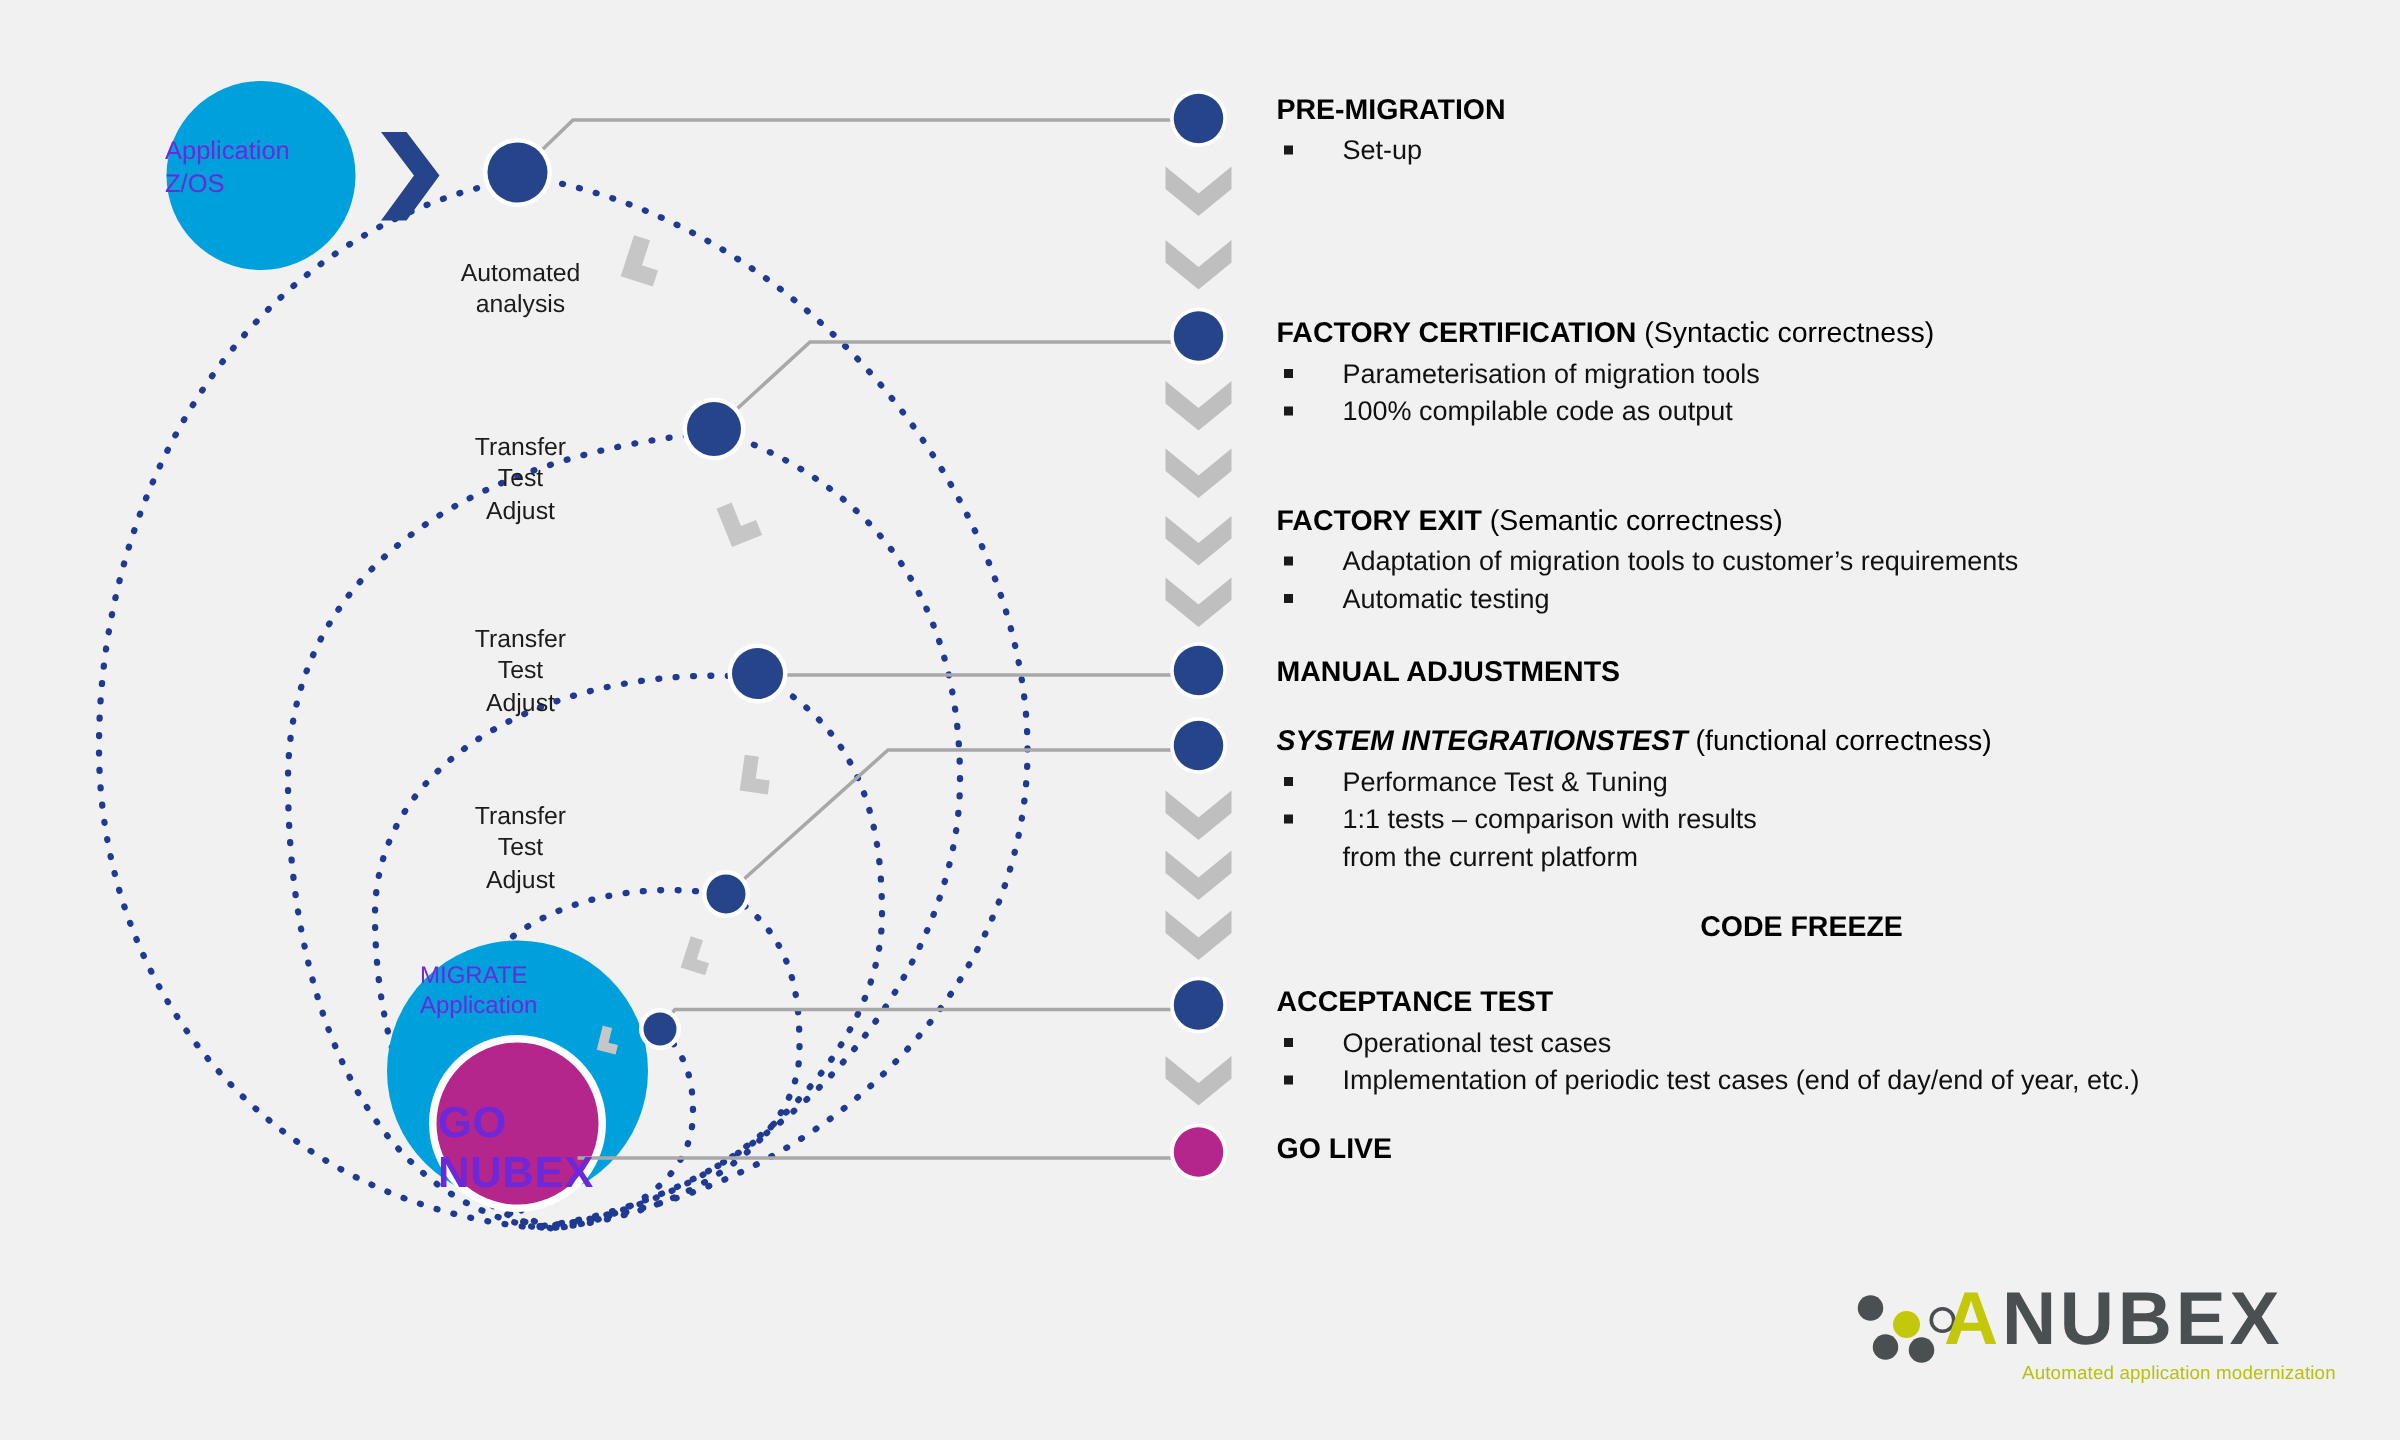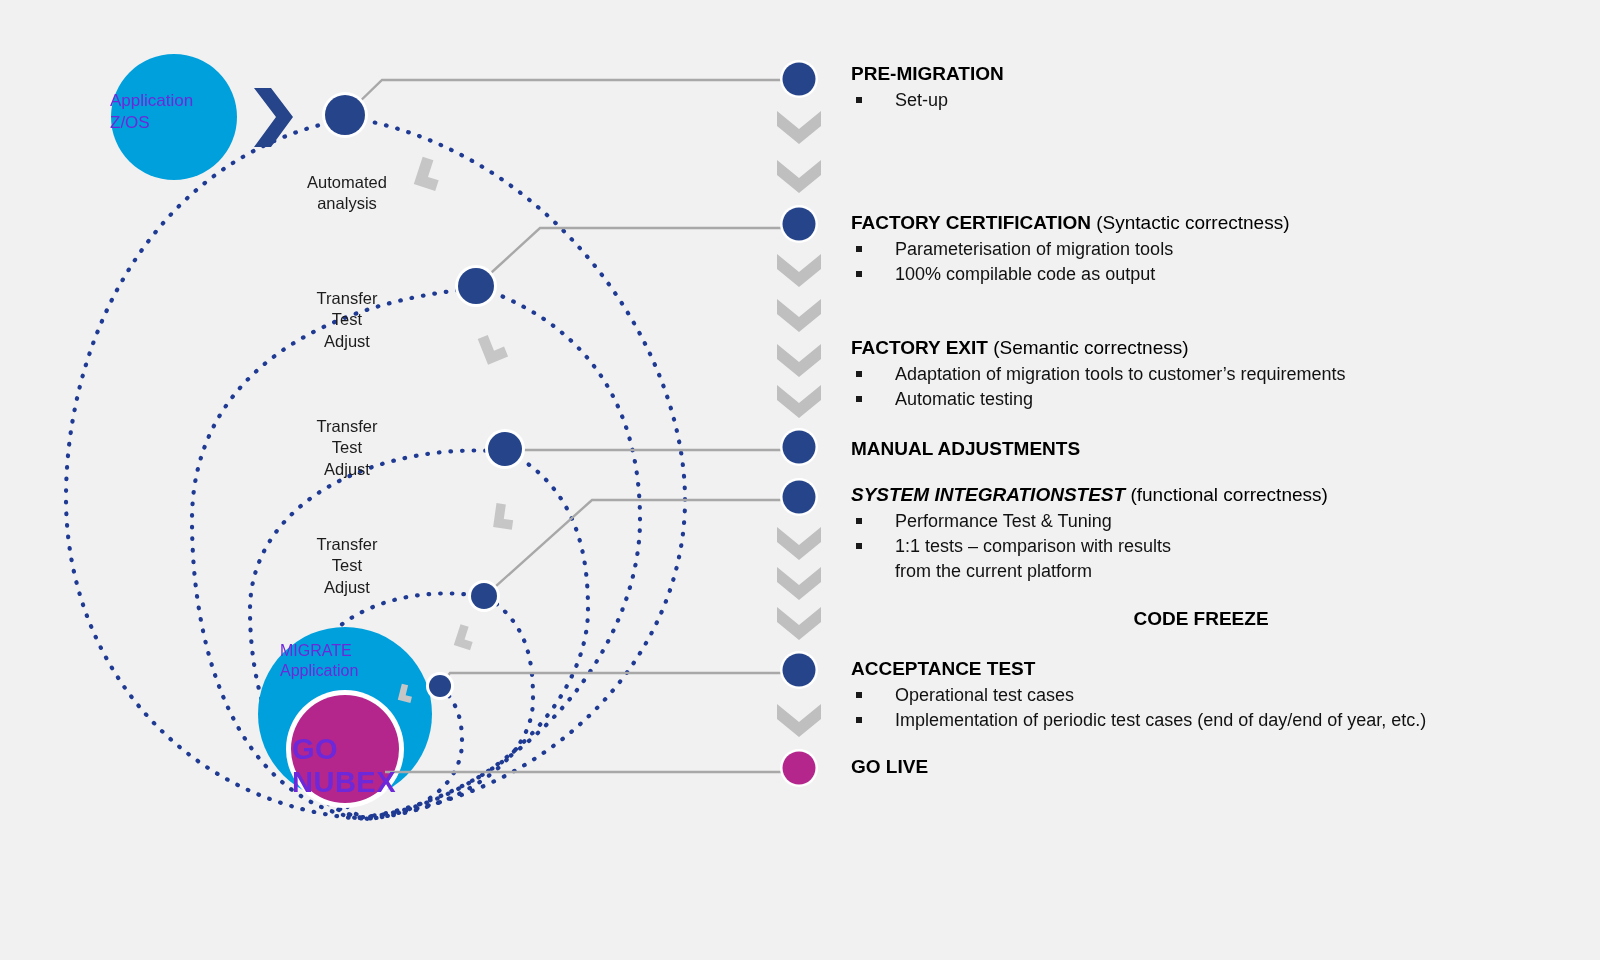--- a/index.html
+++ b/index.html
@@ -294,14 +294,25 @@
         <ul class="bullets">
           <li>Operational test cases</li>
           <li>Implementation of periodic test cases (end of day/end of year, etc.)</li>
         </ul>
       </div>
       <div class="phase" style="top: 756px;">
         <div class="phase-title"><span class="strong">GO LIVE</span></div>
       </div>
     </div>
 
+  <div id="logo">
+    <svg width="330" height="80" viewBox="0 0 330 80">
+      <circle cx="19" cy="20" r="8.5" fill="#4a4f52"></circle>
+      <circle cx="43" cy="31" r="9" fill="#c3c90a"></circle>
+      <circle cx="67" cy="28" r="7.5" fill="none" stroke="#4a4f52" stroke-width="2.4"></circle>
+      <circle cx="29" cy="46" r="8.5" fill="#4a4f52"></circle>
+      <circle cx="53" cy="48" r="8.5" fill="#4a4f52"></circle>
+    </svg>
+    <div id="logo-word"><span class="a">A</span><span class="rest">NUBEX</span></div>
+    <div id="logo-tag">Automated application modernization</div>
+  </div>
 
 </div>
 
 </body></html>

